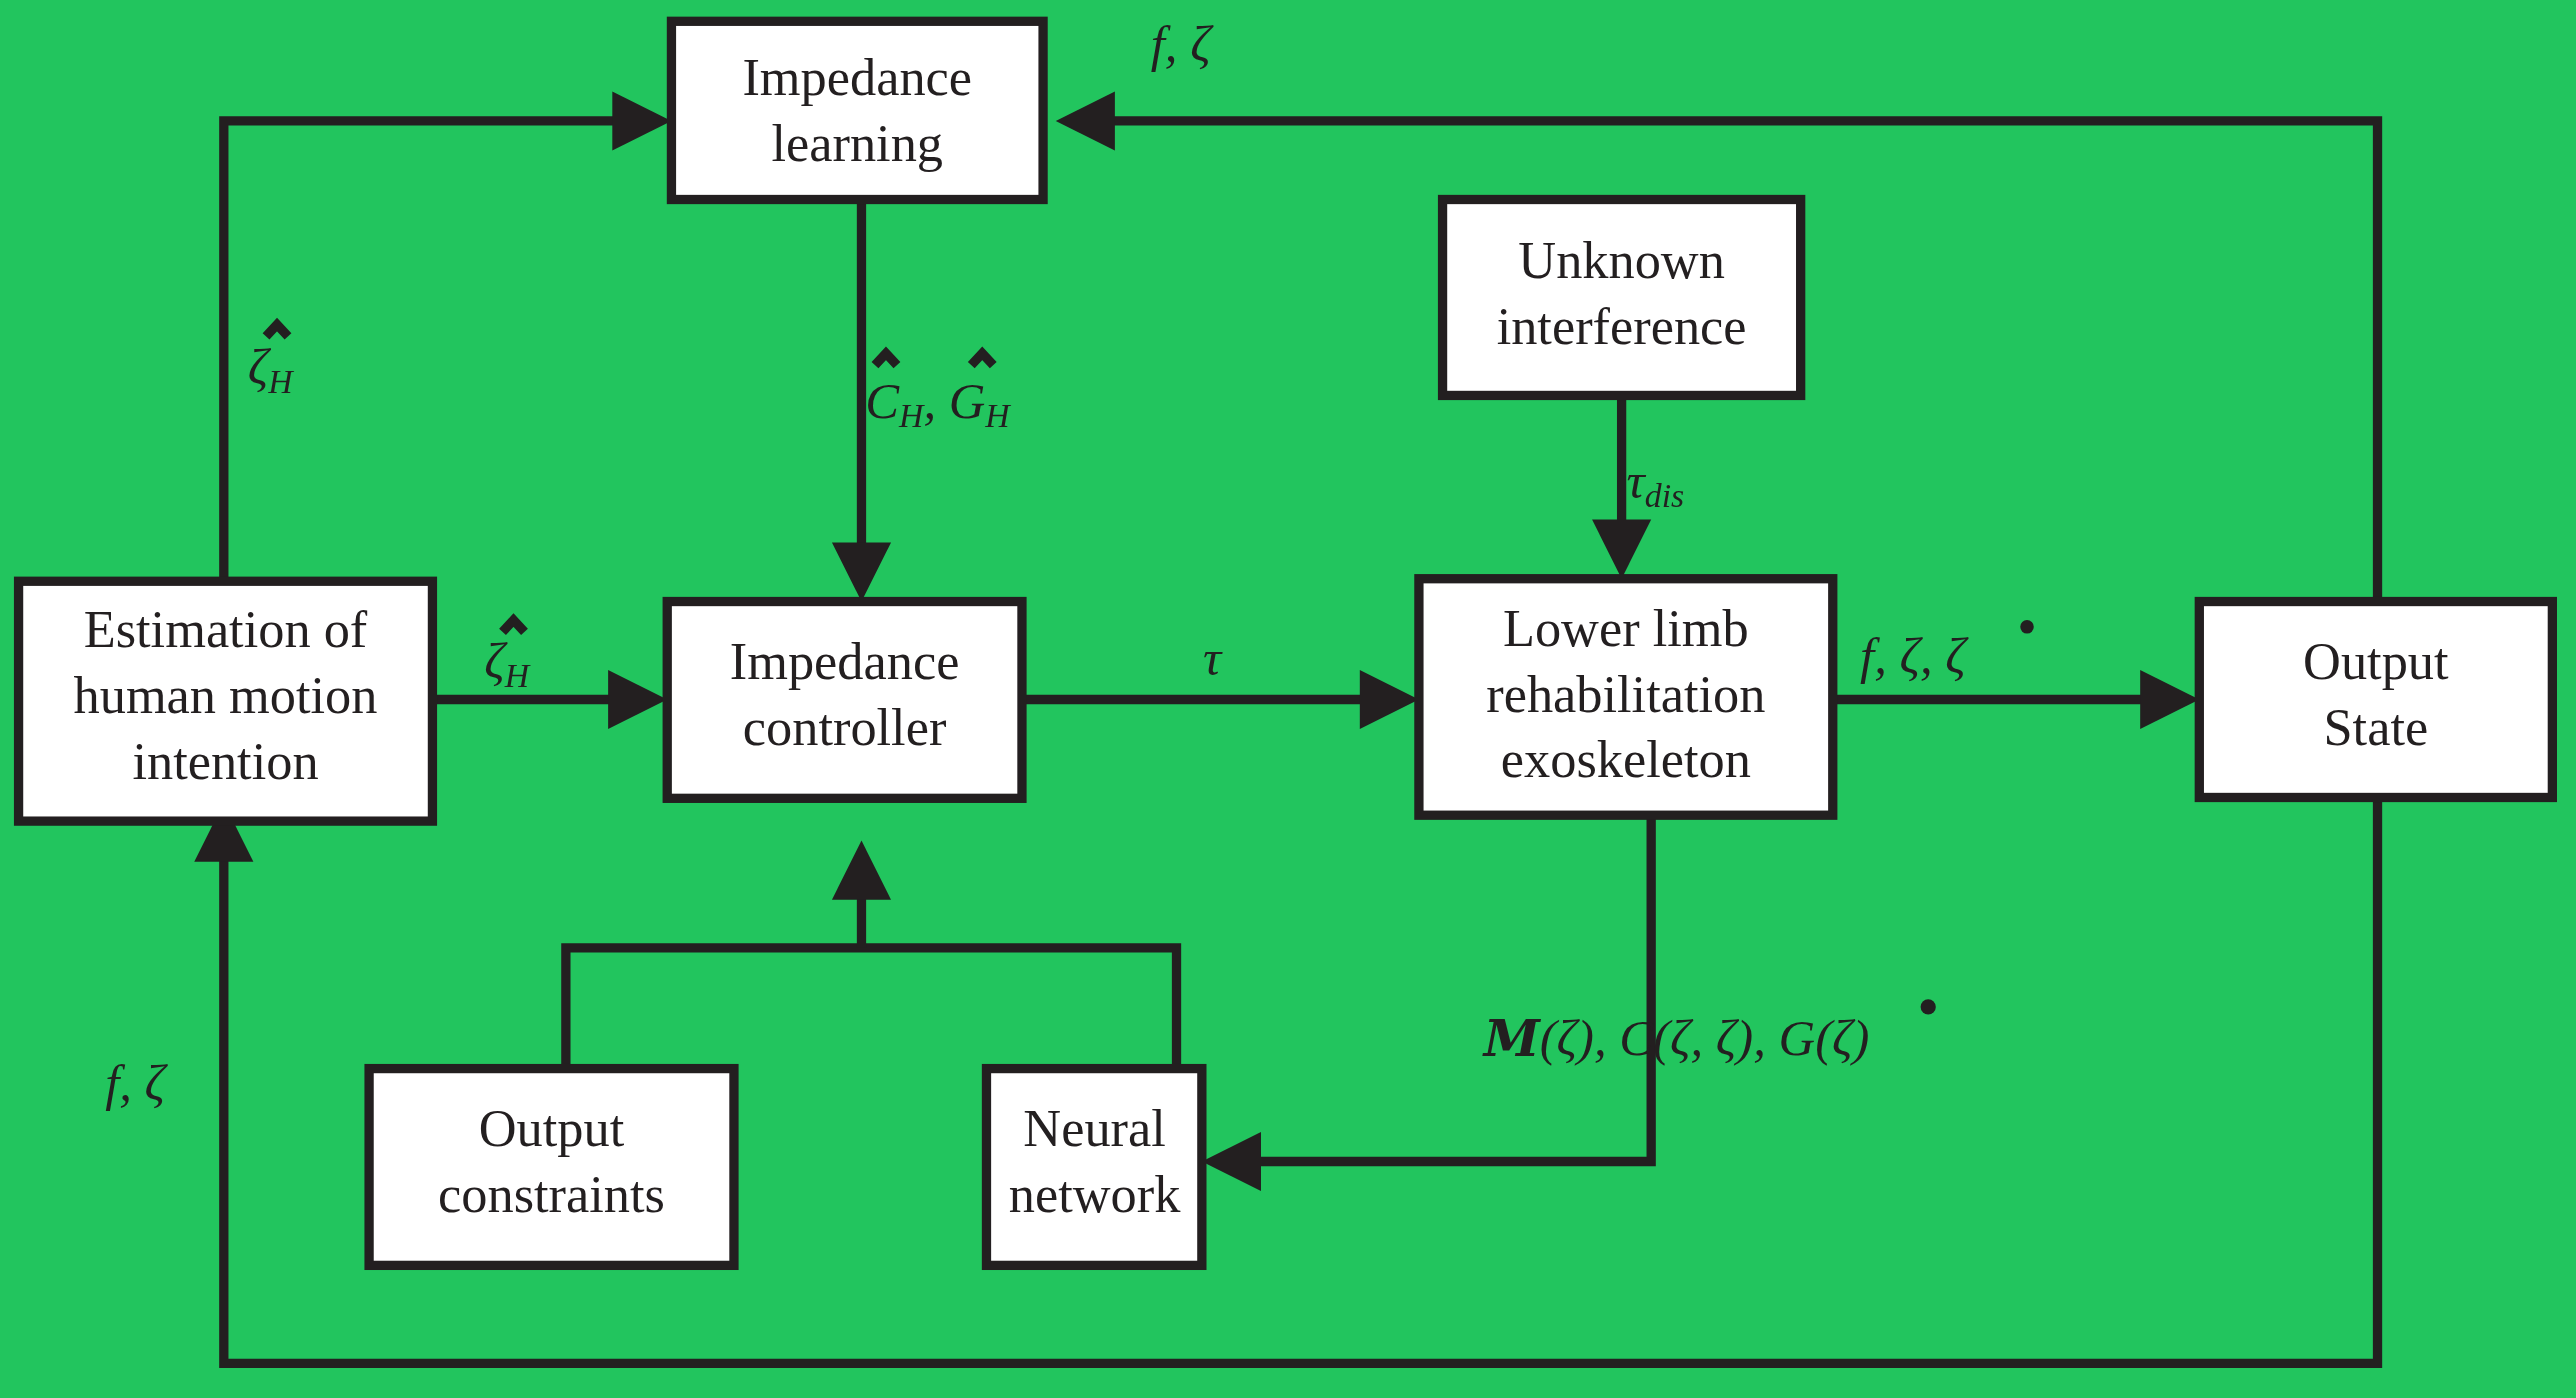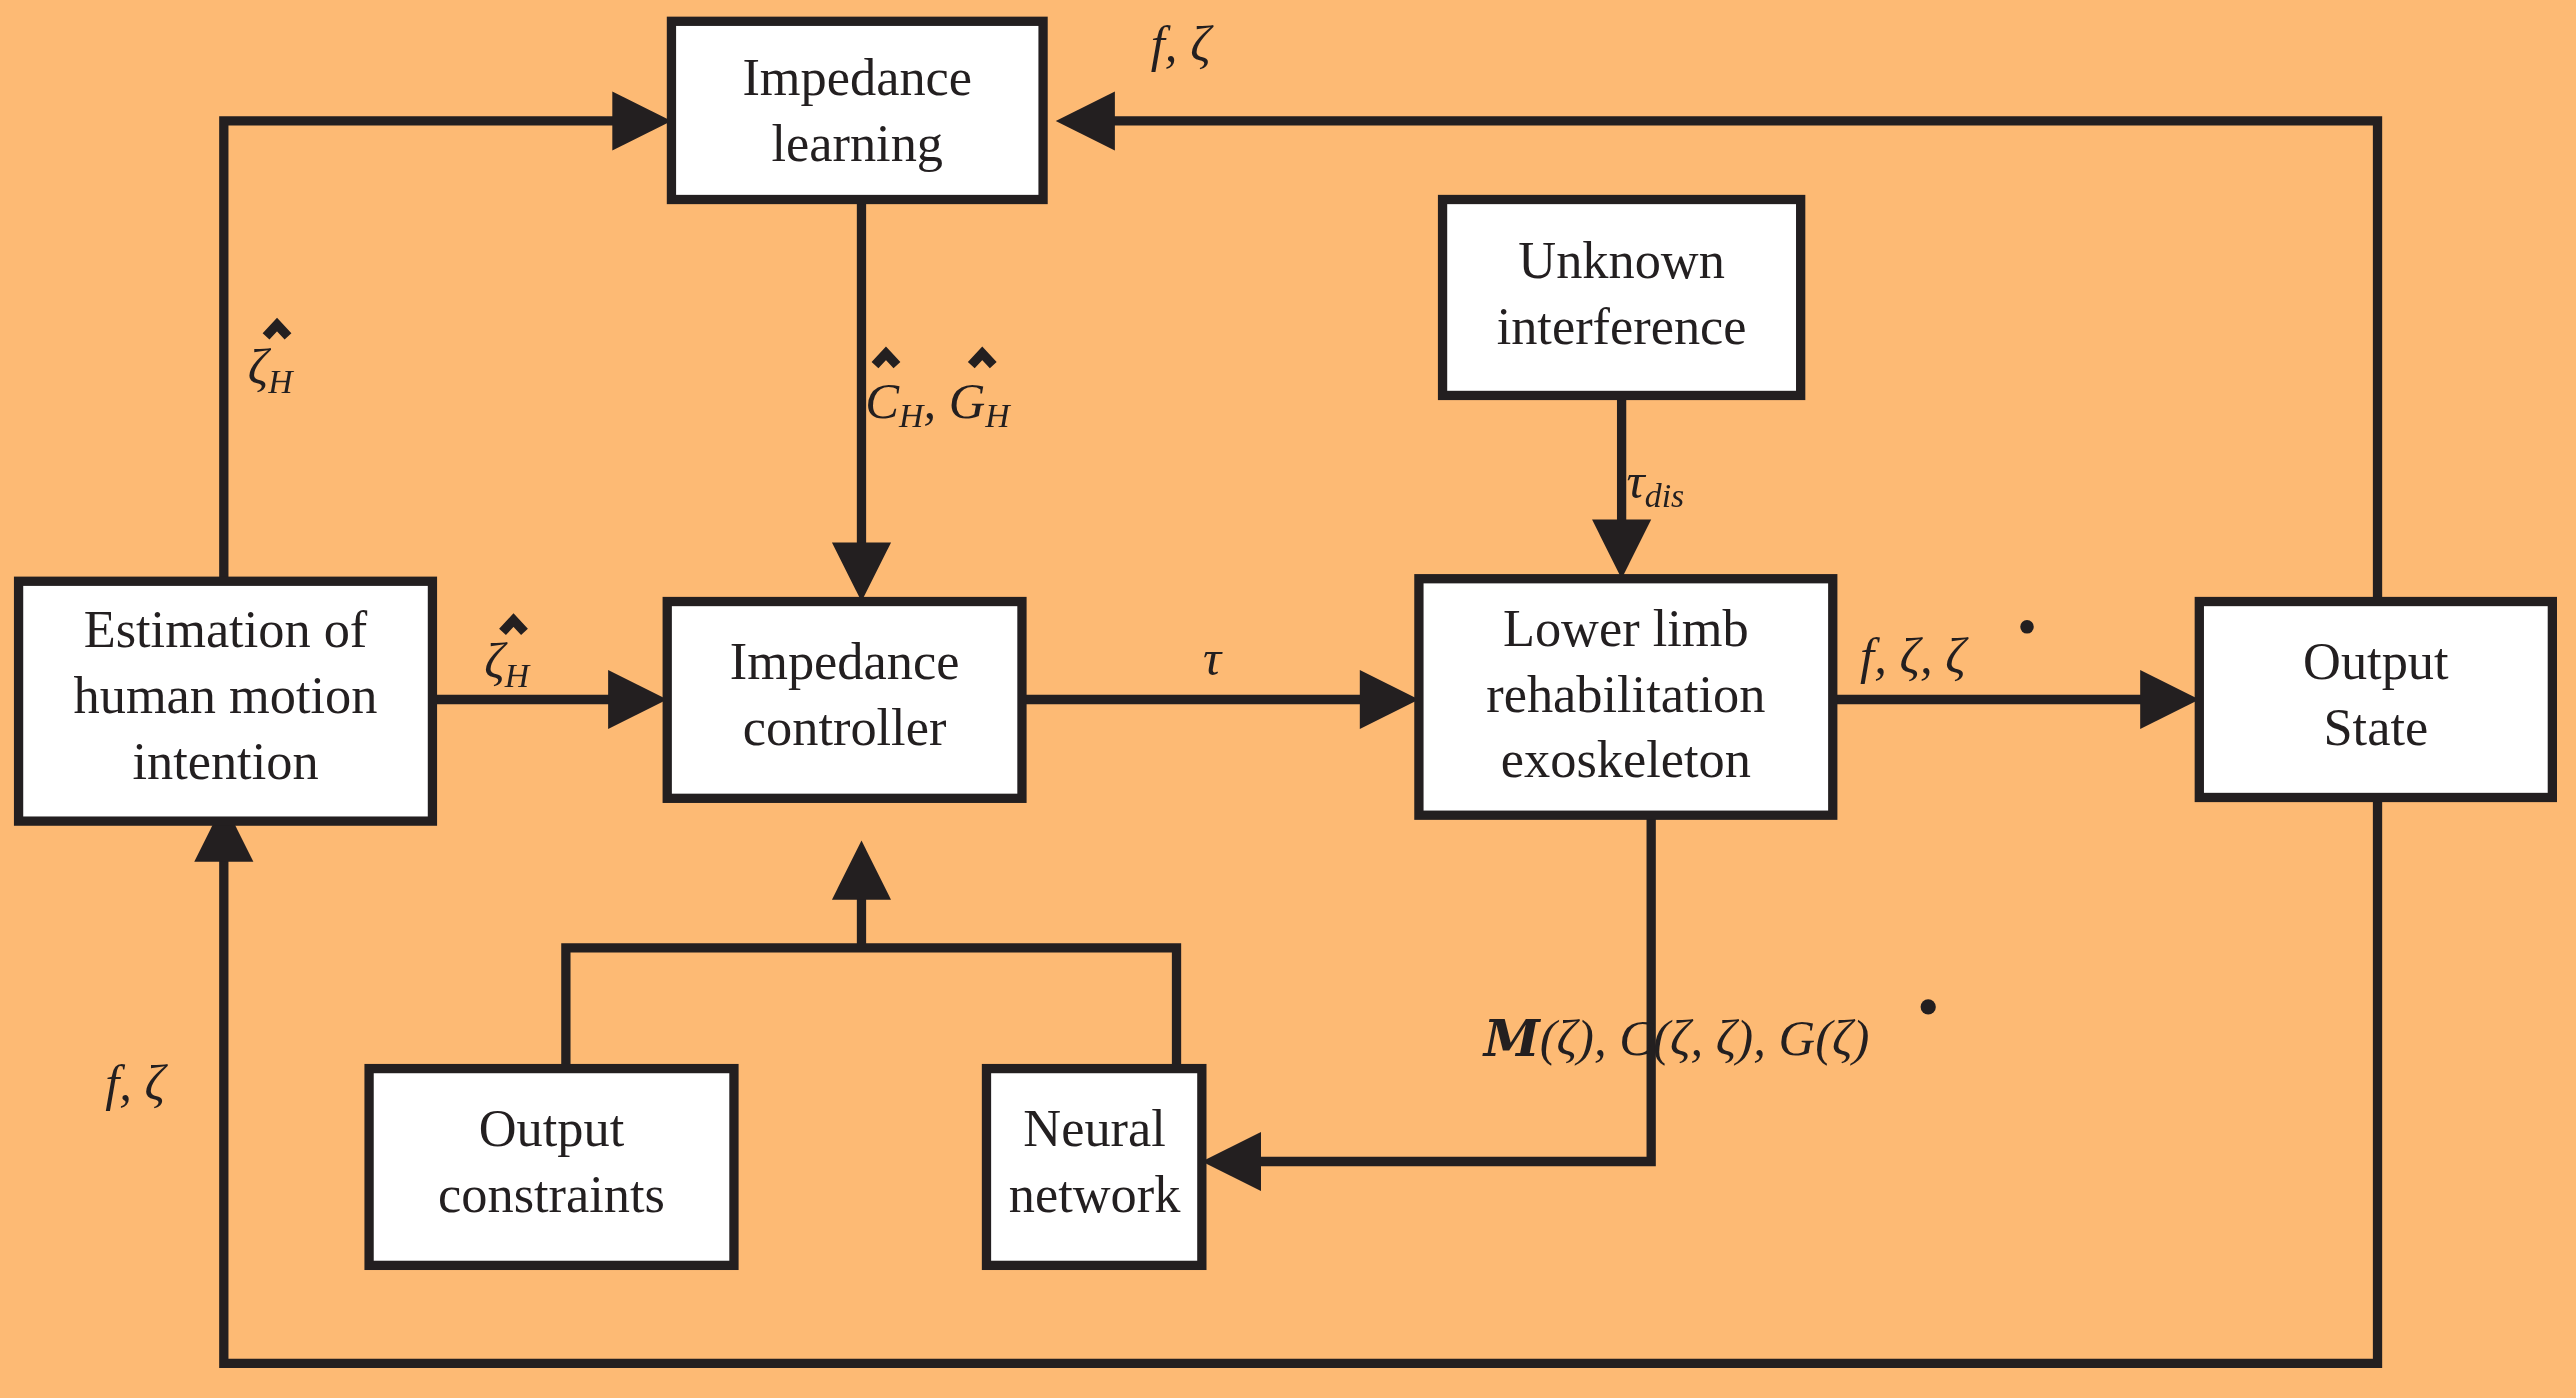--- a/index.html
+++ b/index.html
@@ -4,21 +4,21 @@
 <style>
   html, body {
     margin: 0;
     padding: 0;
     background: #ffffff;
   }
   #stage {
     position: relative;
     width: 2576px;
     height: 1399px;
-    background: #fdba74;
+    background: #22c55e;
     overflow: hidden;
   }
   svg.diagram {
     position: absolute;
     top: 0;
     left: 0;
     width: 2576px;
     height: 1399px;
     display: block;
   }

